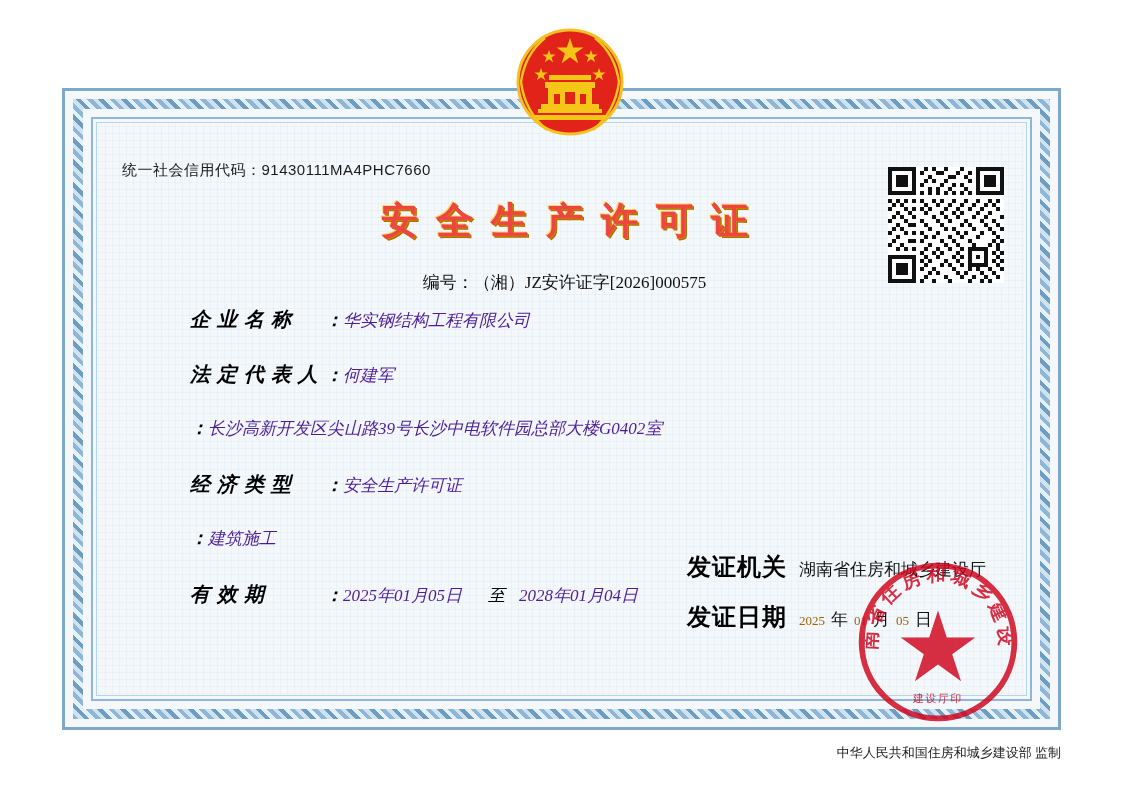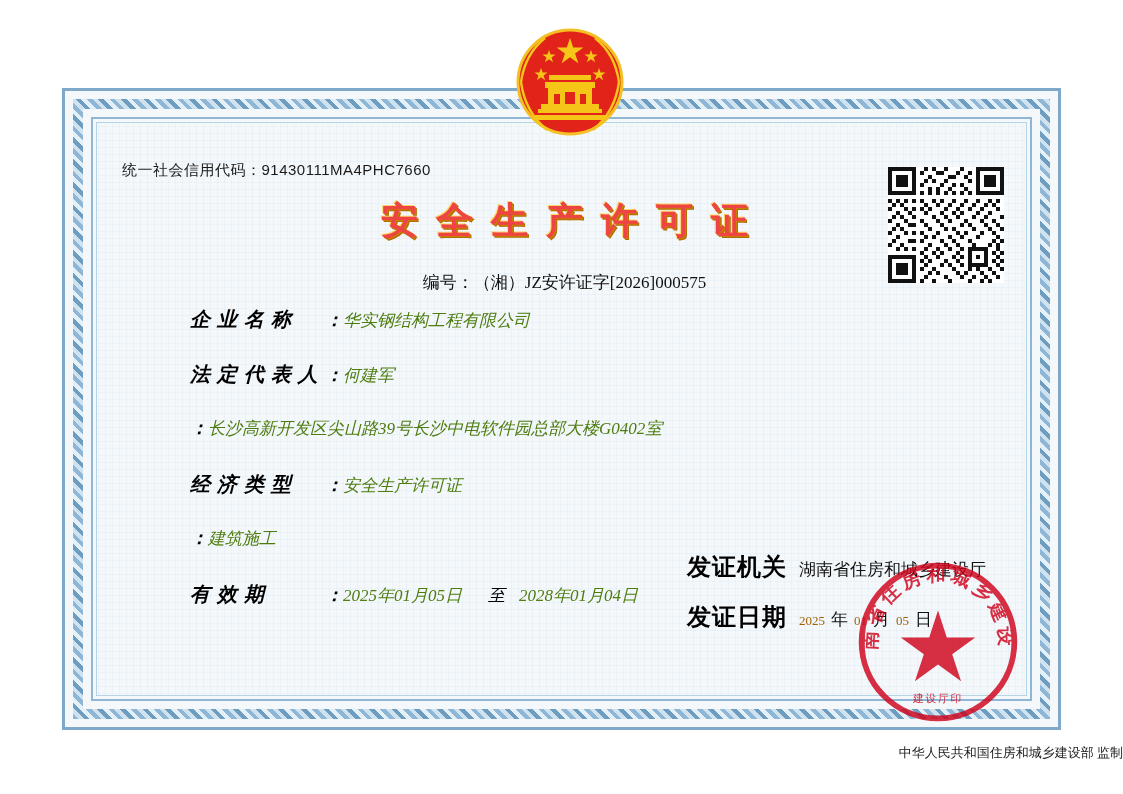--- a/index.html
+++ b/index.html
@@ -154,21 +154,21 @@
   .row-colon {
     flex: 0 0 14px;
     font-family: "DejaVu Serif", "Liberation Serif", serif;
     font-weight: bold;
     font-size: 18px;
     color: #000;
   }
   .row-value {
     font-family: "Liberation Serif", "DejaVu Serif", serif;
     font-size: 17px;
-    color: #4d7c0f;
+    color: #4c1d95;
     white-space: nowrap;
   }
   .valid-mid {
     display: inline-block;
     font-family: "DejaVu Serif", "Liberation Serif", serif;
     font-size: 17px;
     color: #000;
     margin: 0 14px 0 26px;
   }
 
@@ -222,20 +222,21 @@
     z-index: 5;
   }
 
   
   .footer {
     position: absolute;
     left: 0;
     top: 744px;
     width: 1123px;
     text-align: right;
+    padding-right: 62px;
     box-sizing: border-box;
     font-family: "Liberation Serif", "DejaVu Serif", serif;
     font-size: 13px;
     color: #1a1a1a;
   }
 </style>
 </head>
 <body>
 
 <div class="cert">

